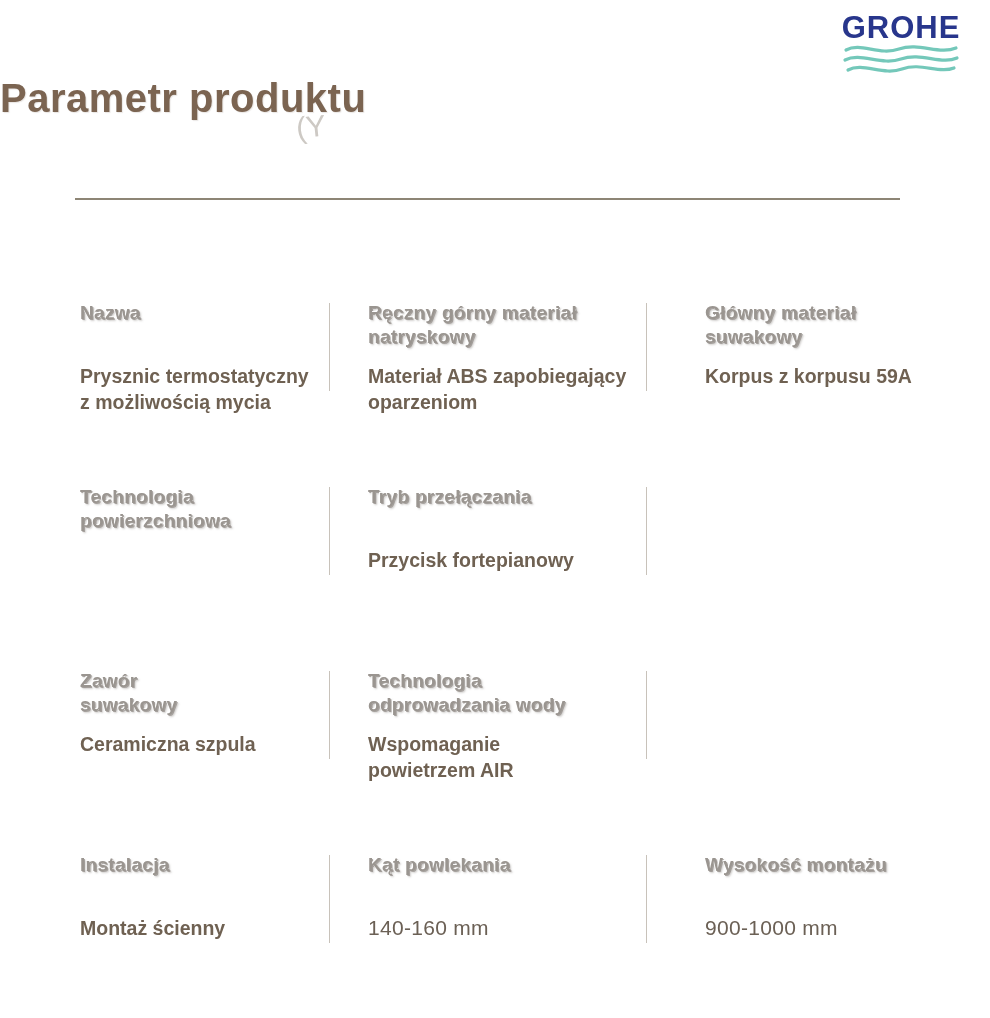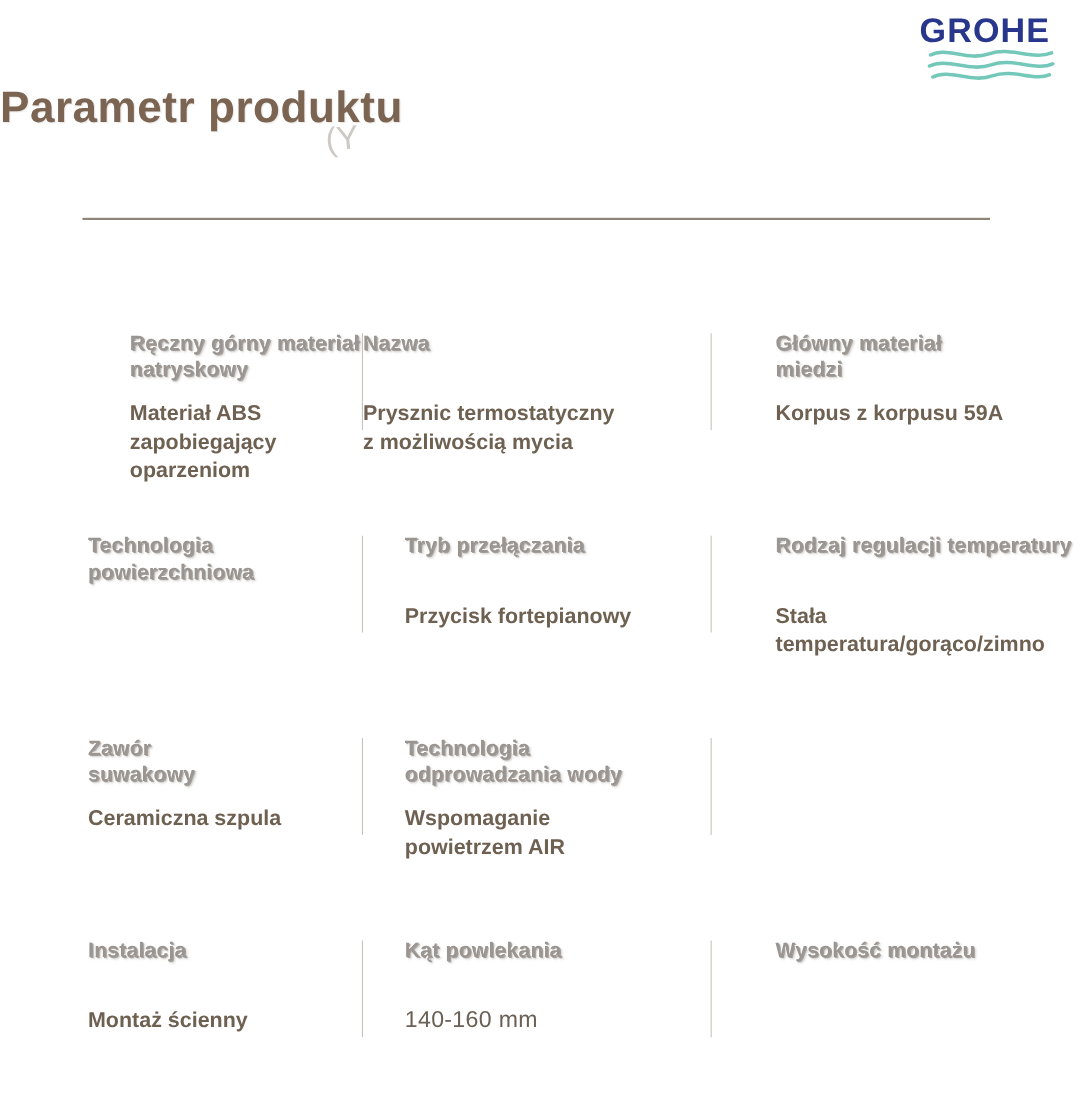--- a/index.html
+++ b/index.html
@@ -10,21 +10,21 @@
     background: #ffffff;
     font-family: "Liberation Sans", sans-serif;
     overflow: hidden;
   }
 
   
   .logo {
     position: absolute;
     top: 12px; right: 24px;
     width: 130px;
-    text-align: left;
+    text-align: center;
   }
   .logo-text {
     font-size: 31px;
     font-weight: 800;
     letter-spacing: 1px;
     color: #28368c;
     line-height: 32px;
   }
   .logo-waves { display: block; margin: -1px auto 0; }
 
@@ -119,51 +119,46 @@
 </div>
 
 <h1 class="page-title">Parametr produktu</h1>
 <span class="watermark">(Y</span>
 
 <hr class="title-divider">
 
 <div class="params">
 
   <div class="prow">
+    <div class="pcell c1 divided">
+      <span class="plabel">Nazwa</span>
+      <span class="pvalue">Prysznic termostatyczny
+z możliwością mycia</span>
+    </div>
     <div class="pcell c2 divided">
       <span class="plabel">Ręczny górny materiał
 natryskowy</span>
       <span class="pvalue">Materiał ABS zapobiegający
 oparzeniom</span>
     </div>
-    <div class="pcell c1 divided">
-      <span class="plabel">Nazwa</span>
-      <span class="pvalue">Prysznic termostatyczny
-z możliwością mycia</span>
-    </div>
     <div class="pcell c3">
       <span class="plabel">Główny materiał
-miedzi</span>
+suwakowy</span>
       <span class="pvalue">Korpus z korpusu 59A</span>
     </div>
   </div>
 
   <div class="prow">
     <div class="pcell c1 divided">
       <span class="plabel">Technologia
 powierzchniowa</span>
     </div>
     <div class="pcell c2 divided">
       <span class="plabel">Tryb przełączania</span>
       <span class="pvalue">Przycisk fortepianowy</span>
-    </div>
-    <div class="pcell c3">
-      <span class="plabel">Rodzaj regulacji temperatury</span>
-      <span class="pvalue">Stała
-temperatura/gorąco/zimno</span>
     </div>
   </div>
 
   <div class="prow">
     <div class="pcell c1 divided">
       <span class="plabel">Zawór
 suwakowy</span>
       <span class="pvalue">Ceramiczna szpula</span>
     </div>
     <div class="pcell c2 divided">
@@ -178,16 +173,17 @@
     <div class="pcell c1 divided">
       <span class="plabel">Instalacja</span>
       <span class="pvalue">Montaż ścienny</span>
     </div>
     <div class="pcell c2 divided">
       <span class="plabel">Kąt powlekania</span>
       <span class="pvalue plain">140-160 mm</span>
     </div>
     <div class="pcell c3">
       <span class="plabel">Wysokość montażu</span>
+      <span class="pvalue plain">900-1000 mm</span>
     </div>
   </div>
 
 </div>
 
 </body></html>

